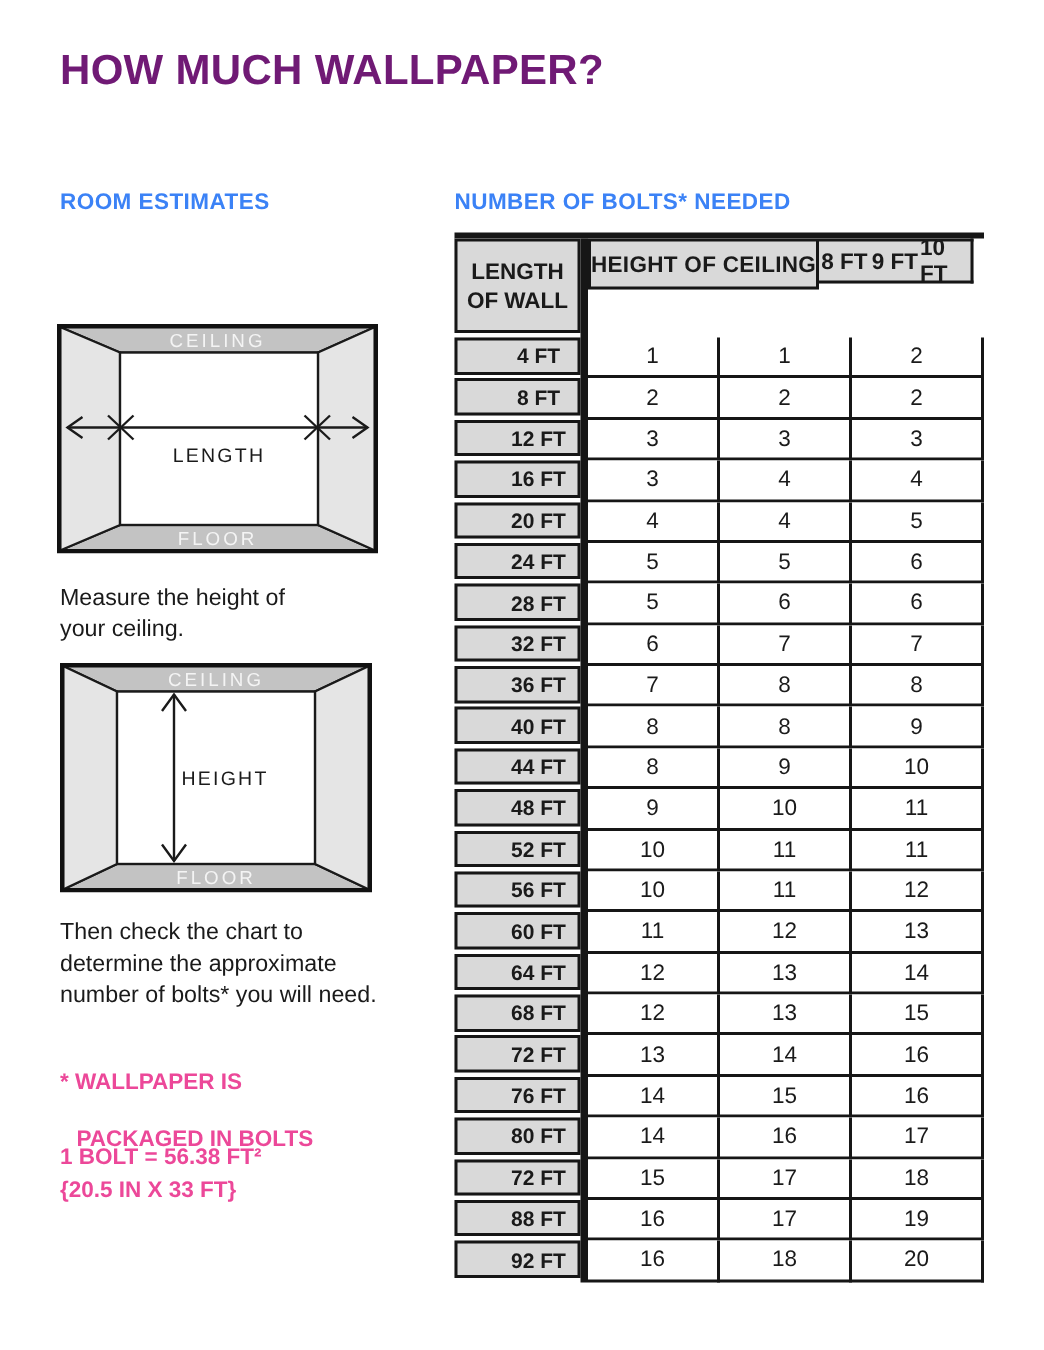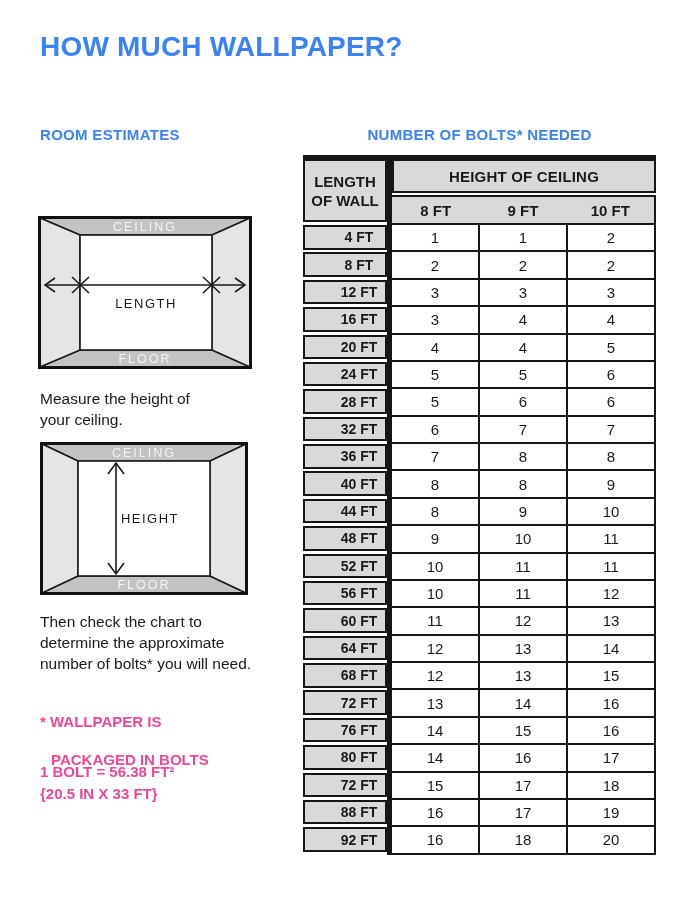--- a/index.html
+++ b/index.html
@@ -12,31 +12,31 @@
     font-family: "Liberation Sans", sans-serif;
     color: #1a1a1a;
     overflow: hidden;
   }
   .page-title {
     position: absolute;
     left: 40px; top: 31px;
     font-size: 28px;
     font-weight: bold;
     letter-spacing: 0.2px;
-    color: #3b82f6;
+    color: #701a75;
   }
   .section-heading {
     position: absolute;
     font-size: 15px;
     font-weight: bold;
     letter-spacing: 0.3px;
     color: #3b82f6;
   }
   #room-estimates-heading { left: 40px; top: 126px; }
-  #bolts-heading { left: 303px; top: 126px; width: 353px; text-align: center; }
+  #bolts-heading { left: 303px; top: 126px; width: 353px; text-align: left; }
   .body-text {
     position: absolute;
     left: 40px;
     font-size: 15.5px;
     line-height: 21px;
     white-space: pre-line;
     color: #1a1a1a;
   }
   #step1 { top: 156px; }
   #step2 { top: 388px; }
@@ -73,21 +73,21 @@
   .corner-cell {
     width: 84px; height: 63px;
     margin-bottom: 3px;
     border: 2px solid #161616;
     background: #d9d9d9;
     display: flex; align-items: center; justify-content: center;
     text-align: center;
     font-size: 15px; font-weight: bold; line-height: 19px;
     white-space: pre-line;
   }
-  .head-right { margin-left: 5px; width: 264px; display: flex; flex-direction: column; }
+  .head-right { margin-left: 5px; width: 264px; display: flex; flex-direction: row; }
   .group-head {
     height: 34px;
     margin-bottom: 2px;
     border: 2px solid #161616;
     background: #d9d9d9;
     display: flex; align-items: center; justify-content: center;
     font-size: 15px; font-weight: bold; letter-spacing: 0.2px;
   }
   .sub-head {
     height: 30px;

